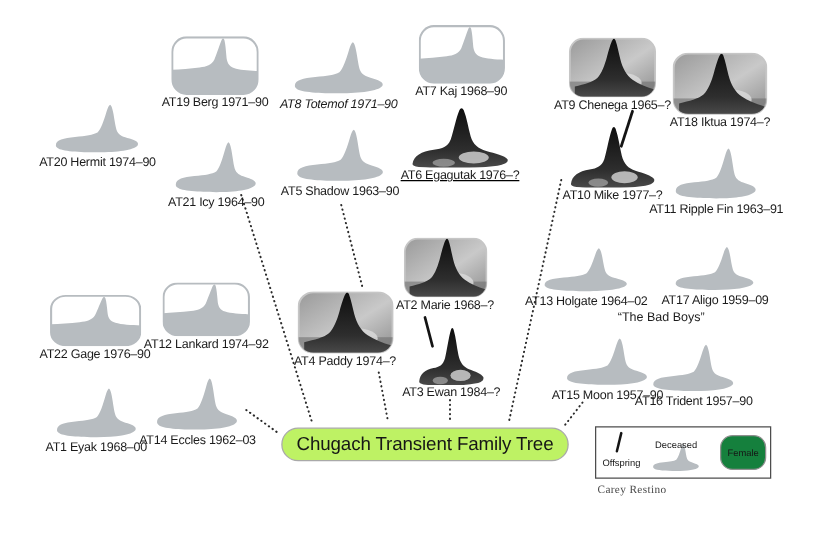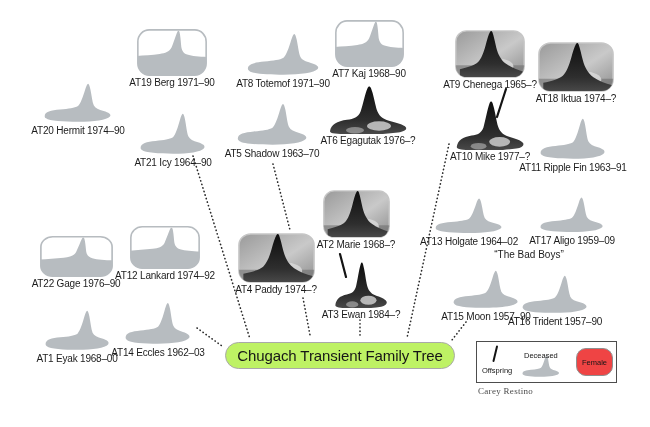--- a/index.html
+++ b/index.html
@@ -20,21 +20,21 @@
           display:flex;align-items:center;justify-content:center}
   #title-box span{font-size:15px;color:#161616;letter-spacing:-0.1px}
   #legend{position:absolute;left:476px;top:341px;width:141px;height:42px;
           border:1.5px solid #4d4d4d;background:#fff}
   .leg-text{position:absolute;font-size:7.5px;color:#161616;white-space:nowrap}
   #leg-offspring-text{left:5px;top:24px}
   #leg-deceased-text{left:47px;top:9px;z-index:2}
   #leg-offspring-line{position:absolute;left:12px;top:3px}
   #leg-deceased-fin{position:absolute;left:44px;top:11px;z-index:1}
   #leg-female-box{position:absolute;left:99px;top:6px;width:37px;height:28px;
-          border:1.2px solid #8f8f8f;border-radius:10px;background:#ef4444;
+          border:1.2px solid #8f8f8f;border-radius:10px;background:#15803d;
           display:flex;align-items:center;justify-content:center}
   #credit{position:absolute;left:478px;top:386px;width:140px;text-align:left;
           font-family:"Liberation Serif",serif;font-size:9px;color:#4a4a4a;
           letter-spacing:0.3px}
 </style>
 </head>
 <body>
 
 <div id="canvas">
 
@@ -81,43 +81,43 @@
     <path clip-path="url(#fgc7047)" d="M0,27.5 C7,27 16,26.5 24,25.5 C30,24.8 34,23.5 36.5,19 C39,13 41,6.5 42.5,3.2 C43.3,1.4 44.4,1.4 45,3.2 C45.8,6.5 46.2,11 46.6,16 C47,21.5 48.6,24.5 53,26 C58,27.7 66,28.2 74,28.5 L74,48 L0,48 Z" fill="#b7bcc0"></path>
         </svg>
         <span class="wlabel">AT19 Berg 1971–90</span>
       </div>
       <div class="whale" style="left: 108px; top: 112px;">
         <svg width="70" height="44" viewBox="0 0 80 48" preserveAspectRatio="none">
     <path d="M3,39 C3,34 10,32.5 20,31.5 C30,30.6 36,29.8 40,27.5 C43,24.5 45.5,17 48,8.5 C49.2,4.5 50.2,2.5 51.2,2 C52.2,2.5 53,4.5 53.8,8.5 C55.2,15.5 55.8,22.5 57.5,26.5 C59.2,30 63,31.5 68.5,33 C74,34.6 77.5,36.8 75.5,39.5 C72,43.5 58,45.5 40,45.5 C24,45.5 8,44.5 4.5,41.5 C3.4,40.6 3,40 3,39 Z" fill="#b7bcc0"></path>
         </svg>
         <span class="wlabel">AT21 Icy 1964–90</span>
       </div>
-      <div class="whale" style="left: 218px; top: 32px;">
+      <div class="whale" style="left: 206px; top: 32px; font-style: italic;">
         <svg width="77" height="45" viewBox="0 0 80 48" preserveAspectRatio="none">
     <path d="M3,39 C3,34 10,32.5 20,31.5 C30,30.6 36,29.8 40,27.5 C43,24.5 45.5,17 48,8.5 C49.2,4.5 50.2,2.5 51.2,2 C52.2,2.5 53,4.5 53.8,8.5 C55.2,15.5 55.8,22.5 57.5,26.5 C59.2,30 63,31.5 68.5,33 C74,34.6 77.5,36.8 75.5,39.5 C72,43.5 58,45.5 40,45.5 C24,45.5 8,44.5 4.5,41.5 C3.4,40.6 3,40 3,39 Z" fill="#b7bcc0"></path>
         </svg>
         <span class="wlabel">AT8 Totemof 1971–90</span>
       </div>
       <div class="whale" style="left: 207px; top: 102px;">
         <svg width="75" height="45" viewBox="0 0 80 48" preserveAspectRatio="none">
     <path d="M3,39 C3,34 10,32.5 20,31.5 C30,30.6 36,29.8 40,27.5 C43,24.5 45.5,17 48,8.5 C49.2,4.5 50.2,2.5 51.2,2 C52.2,2.5 53,4.5 53.8,8.5 C55.2,15.5 55.8,22.5 57.5,26.5 C59.2,30 63,31.5 68.5,33 C74,34.6 77.5,36.8 75.5,39.5 C72,43.5 58,45.5 40,45.5 C24,45.5 8,44.5 4.5,41.5 C3.4,40.6 3,40 3,39 Z" fill="#b7bcc0"></path>
         </svg>
-        <span class="wlabel">AT5 Shadow 1963–70</span>
+        <span class="wlabel">AT5 Shadow 1963–90</span>
       </div>
       <div class="whale" style="left: 304px; top: 20px;">
         <svg width="69" height="47" viewBox="0 0 74 48" preserveAspectRatio="none">
     <rect x="0.9" y="0.9" width="72.2" height="46.2" rx="12" fill="#ffffff" stroke="#b7bcc0" stroke-width="1.7"></rect>
     <clipPath id="fgc6947">
             <rect x="0.9" y="0.9" width="72.2" height="46.2" rx="12"></rect>
           </clipPath>
     <path clip-path="url(#fgc6947)" d="M0,27.5 C7,27 16,26.5 24,25.5 C30,24.8 34,23.5 36.5,19 C39,13 41,6.5 42.5,3.2 C43.3,1.4 44.4,1.4 45,3.2 C45.8,6.5 46.2,11 46.6,16 C47,21.5 48.6,24.5 53,26 C58,27.7 66,28.2 74,28.5 L74,48 L0,48 Z" fill="#b7bcc0"></path>
         </svg>
         <span class="wlabel">AT7 Kaj 1968–90</span>
       </div>
-      <div class="whale" style="left: 303px; top: 85px;">
+      <div class="whale" style="left: 303px; top: 85px; text-decoration: underline;">
         <svg width="80" height="49" viewBox="0 0 80 52" preserveAspectRatio="none">
     <defs>
             <clipPath id="pcc8049">
               <path d="M2,49 C3,42 9,38.5 19,37 C26,36 30,34.5 32.5,28.5 C35,21 37,9.5 39.5,3.5 C40.5,1 42,1 43,3.5 C45.5,10 46.5,18 48.5,25.5 C50.5,32.5 54.5,36 61,38 C68,40 76,42 78,45 C79,47.5 76,49.5 70,50.5 C48,53.5 20,53 7,51.5 C3.5,51 2,50.2 2,49 Z"></path>
             </clipPath>
           </defs>
     <path d="M2,49 C3,42 9,38.5 19,37 C26,36 30,34.5 32.5,28.5 C35,21 37,9.5 39.5,3.5 C40.5,1 42,1 43,3.5 C45.5,10 46.5,18 48.5,25.5 C50.5,32.5 54.5,36 61,38 C68,40 76,42 78,45 C79,47.5 76,49.5 70,50.5 C48,53.5 20,53 7,51.5 C3.5,51 2,50.2 2,49 Z" fill="url(#g-fin-dark)"></path>
     <g clip-path="url(#pcc8049)">
       <ellipse cx="51" cy="43.5" rx="12" ry="5" fill="#c4c4c4" opacity="0.9"></ellipse>
       <ellipse cx="27" cy="48" rx="9" ry="3.4" fill="#c4c4c4" opacity="0.55"></ellipse>

